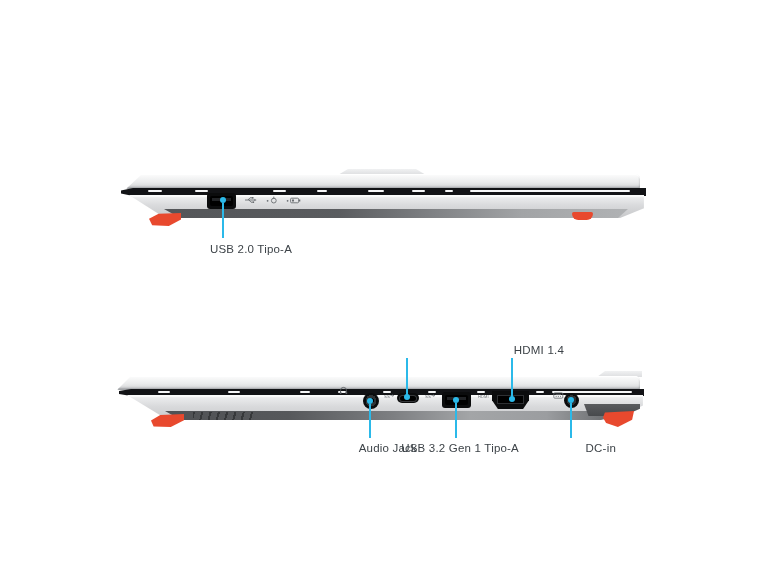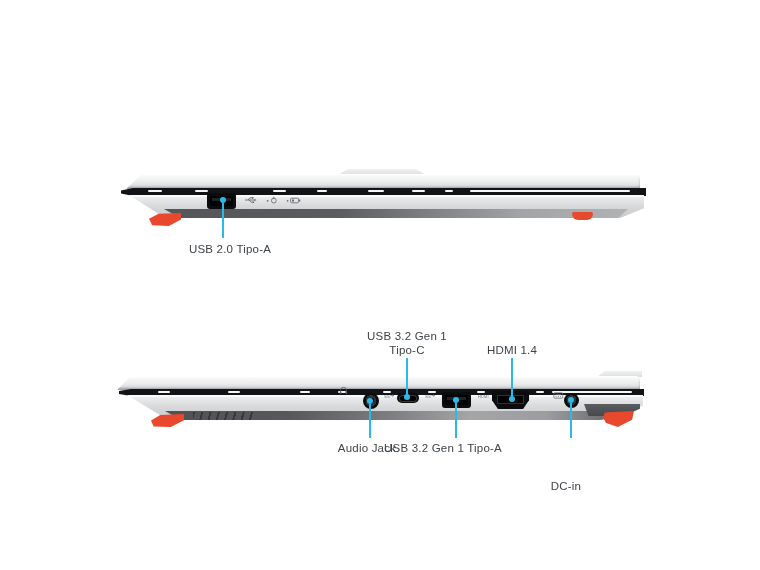--- a/index.html
+++ b/index.html
@@ -35,21 +35,21 @@
   .hdmi-shape{background:#0b0c0d;clip-path:polygon(0 0,100% 0,100% 52%,84% 100%,16% 100%,0 52%);}
   .hdmi-shape .slot{position:absolute;left:6px;top:5px;width:25px;height:7px;background:#000;
               box-shadow:0 0 0 1px #2e3033;}
   .round-port{border-radius:50%;}
   .jack{background:radial-gradient(circle at 50% 48%,#000 0 3px,#303234 3px 5.5px,#0b0c0d 5.5px);}
   .dc{background:radial-gradient(circle at 50% 48%,#000 0 2.5px,#2e3032 2.5px 5px,#0b0c0d 5px);}
 
   
   .callout-line{width:2px;background:#2bb9e9;}
   .callout-dot{width:6px;height:6px;border-radius:50%;background:#2bb9e9;}
-  .lbl{font-size:11.5px;line-height:14px;color:#3d4348;text-align:center;letter-spacing:.2px;}
+  .lbl{font-size:11.5px;line-height:14px;color:#3d4348;text-align:right;letter-spacing:.2px;}
 
   svg{display:block;}
 </style>
 </head>
 <body>
 
 <div class="canvas">
 
   <div class="group">
     <div class="abs lid-tab" style="left:338px;top:169px;width:88px;height:6px;"></div>
@@ -166,37 +166,33 @@
       </svg>
     </div>
     <div class="abs" style="left:553px;top:392px;">
       <svg width="11" height="7" viewBox="0 0 11 7">
         <rect x="0.8" y="0.8" width="9" height="5.4" rx="1" stroke="#6a6e72" stroke-width="0.8" fill="none"></rect>
         <path d="M2.6 2.6 H8" stroke="#6a6e72" stroke-width="0.8"></path>
         <path d="M2.6 4.4 H3.8 M4.8 4.4 H6 M7 4.4 H8" stroke="#6a6e72" stroke-width="0.8"></path>
       </svg>
     </div>
 
-    <div class="abs lbl" style="left:355px;top:329px;width:104px;">
-      <div>USB 3.2 Gen 1</div>
-      <div>Tipo-C</div>
-    </div>
     <div class="abs callout-line" style="left:406px;top:358px;height:37px;"></div>
     <div class="abs callout-dot" style="left:404px;top:394px;"></div>
 
     <div class="abs lbl" style="left:460px;top:343px;width:104px;">HDMI 1.4</div>
     <div class="abs callout-line" style="left:511px;top:358px;height:39px;"></div>
     <div class="abs callout-dot" style="left:509px;top:396px;"></div>
 
     <div class="abs callout-dot" style="left:367px;top:398px;"></div>
     <div class="abs callout-line" style="left:369px;top:404px;height:34px;"></div>
     <div class="abs lbl" style="left:317px;top:441px;width:100px;">Audio Jack</div>
 
     <div class="abs callout-dot" style="left:453px;top:397px;"></div>
     <div class="abs callout-line" style="left:455px;top:403px;height:35px;"></div>
     <div class="abs lbl" style="left:367px;top:441px;width:152px;">USB 3.2 Gen 1 Tipo-A</div>
 
     <div class="abs callout-dot" style="left:568px;top:397px;"></div>
     <div class="abs callout-line" style="left:570px;top:403px;height:35px;"></div>
-    <div class="abs lbl" style="left:516px;top:441px;width:100px;margin-top:38px;">DC-in</div>
+    <div class="abs lbl" style="left:516px;top:441px;width:100px;">DC-in</div>
   </div>
 
 </div>
 
 </body></html>

